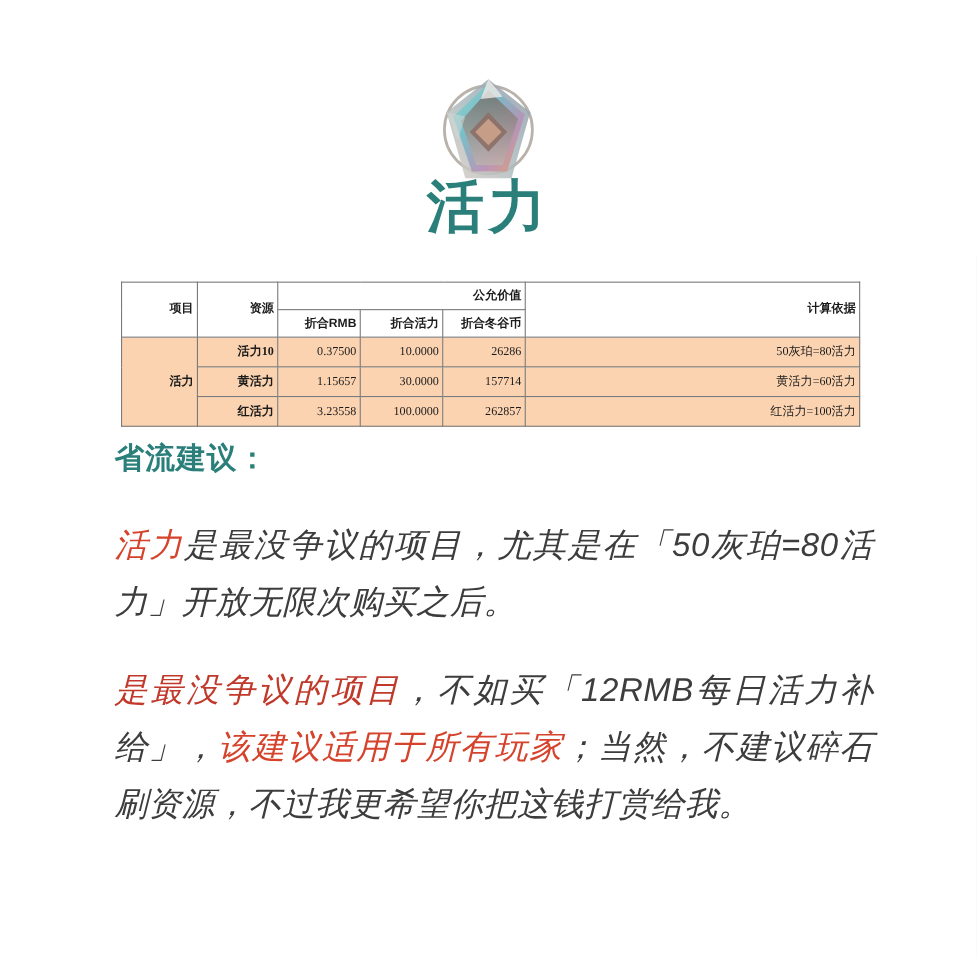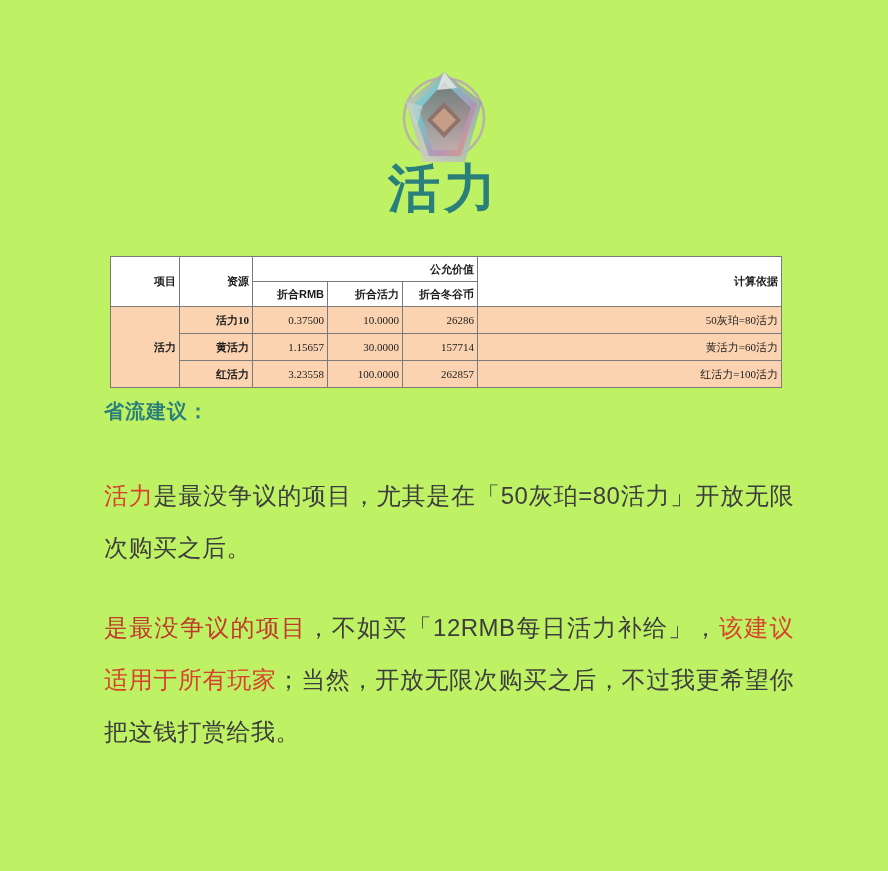--- a/index.html
+++ b/index.html
@@ -10,21 +10,21 @@
     width: 888px;
     height: 871px;
     background: #f3ece6;
     font-family: "Liberation Sans", sans-serif;
     overflow: hidden;
   }
   .page {
     position: relative;
     width: 888px;
     height: 871px;
-    background: #bef264;
+    background: #ffffff;
   }
 
   
   .emblem-wrap {
     position: absolute;
     top: 58px;
     left: 0;
     width: 888px;
     text-align: center;
   }
@@ -80,34 +80,35 @@
   tbody tr td { background: #fbd3b0; height: 22px; font-family: Liberation Serif, serif; }
   tbody tr td.res { font-weight: bold; }
   tbody tr td.item { font-weight: bold; }
   .num { font-variant-numeric: tabular-nums; }
 
   
   .advice-title {
     position: absolute;
     top: 398px;
     left: 104px;
-    font-size: 20px;
+    font-size: 27px;
     font-weight: bold;
     color: #2a7f7a;
     letter-spacing: 1px;
   }
   .para {
     position: absolute;
     left: 104px;
     width: 690px;
-    font-size: 24px;
+    font-size: 30px;
     line-height: 52px;
     color: #3d3d3d;
     letter-spacing: 0.5px;
     text-align: justify;
+    font-style: italic;
   }
   #para1 { top: 470px; }
   #para2 { top: 602px; }
   .hl-red { color: #d6432c; }
   .hl-dark-red { color: #c0392b; }
 </style>
 </head>
 <body>
 
 <div class="page">
@@ -192,16 +193,16 @@
     </table>
   </div>
 
   <div class="advice-title">省流建议：</div>
 
   <div class="para" id="para1">
     <span class="hl-red">活力</span><span>是最没争议的项目，尤其是在「50灰珀=80活力」开放无限次购买之后。</span>
   </div>
 
   <div class="para" id="para2">
-    <span class="hl-dark-red">是最没争议的项目</span><span>，不如买「12RMB每日活力补给」，</span><span class="hl-red">该建议适用于所有玩家</span><span>；当然，开放无限次购买之后，不过我更希望你把这钱打赏给我。</span>
+    <span class="hl-dark-red">是最没争议的项目</span><span>，不如买「12RMB每日活力补给」，</span><span class="hl-red">该建议适用于所有玩家</span><span>；当然，不建议碎石刷资源，不过我更希望你把这钱打赏给我。</span>
   </div>
 
 </div>
 
 </body></html>

